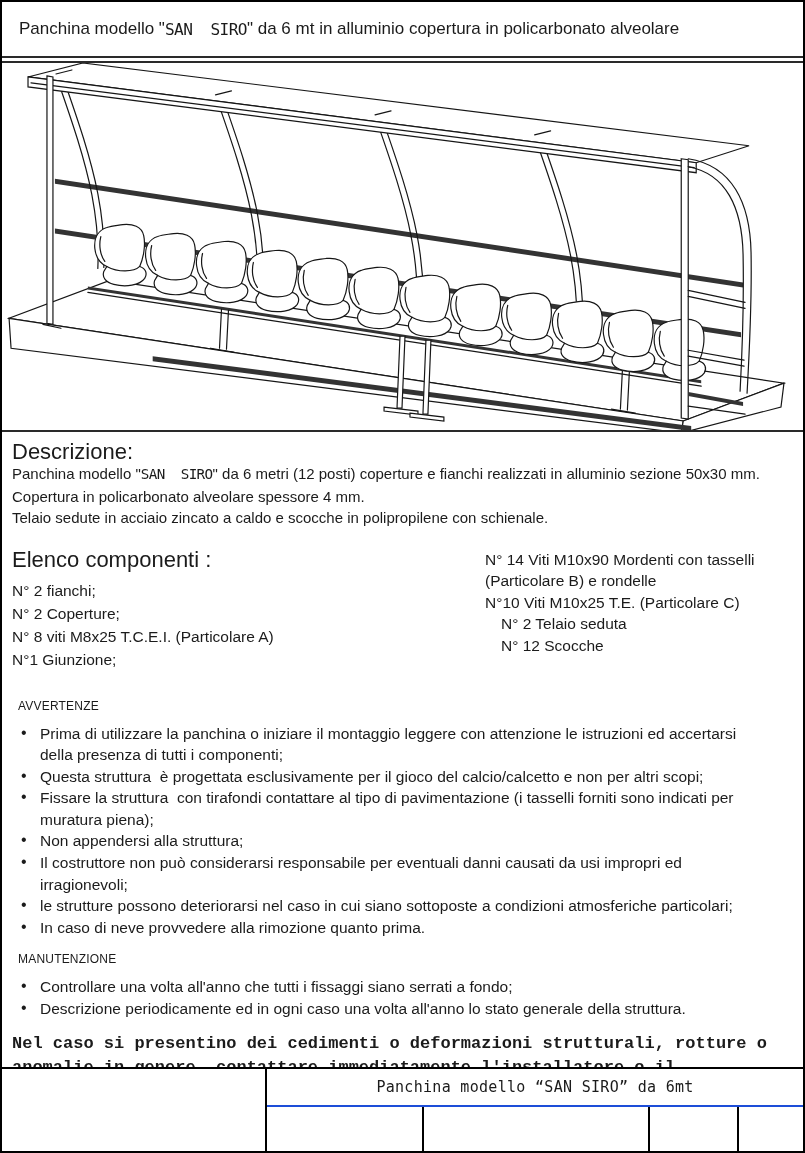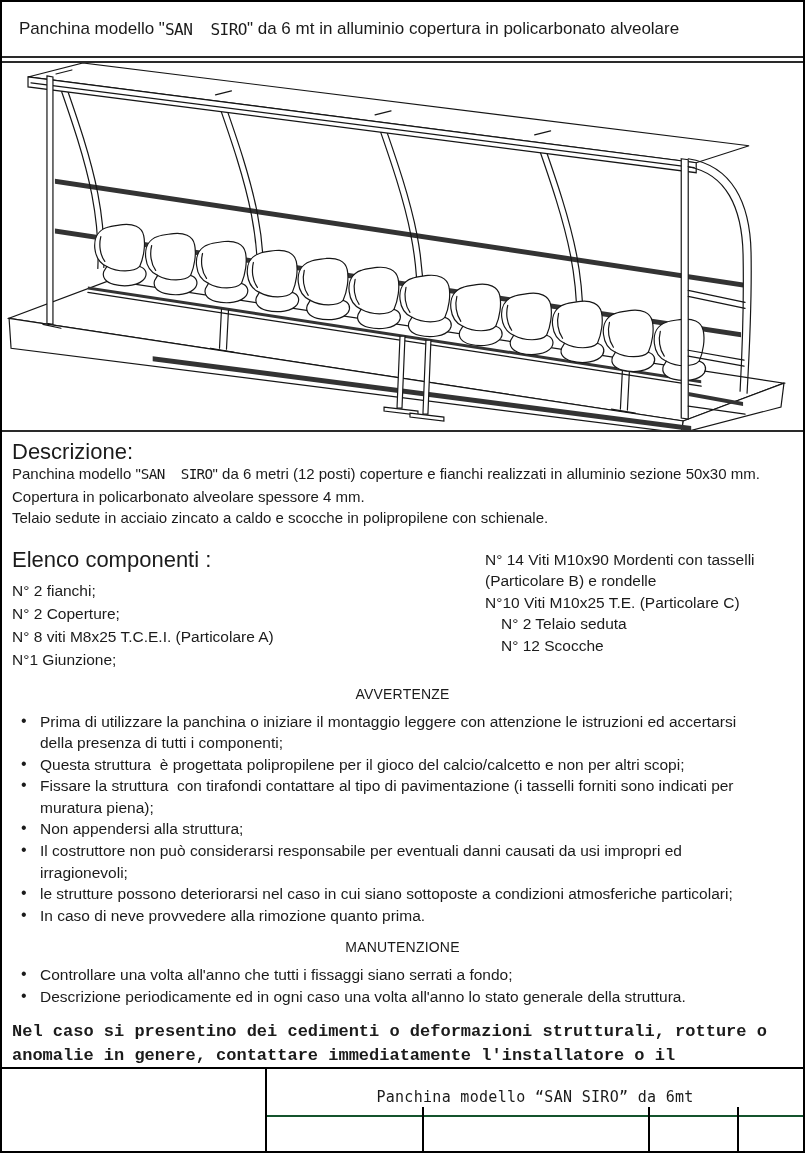--- a/index.html
+++ b/index.html
@@ -31,31 +31,31 @@
   .h{margin:0;font-weight:400;font-size:22px;line-height:22px;}
   .content p{margin:0;line-height:21.5px;white-space:pre-wrap;}
   .desc p{font-size:15px;white-space:pre;}
   .compo{position:relative;margin-top:20px;}
   .plainlist{list-style:none;margin:8px 0 0 0;padding:0;}
   .plainlist li{line-height:23px;white-space:pre;}
   .right-col{position:absolute;left:473px;top:0;width:338px;}
   .right-col li{line-height:21.5px;white-space:pre-wrap;}
   .right-col ul{list-style:none;margin:0;padding:0;}
   .right-col .sub{padding-left:16px;}
-  .sec-h{margin:12px 0 0 6px;font-weight:400;font-size:14px;line-height:22px;letter-spacing:0.2px;text-align:center;}
+  .sec-h{margin:24px 0 0 6px;font-weight:400;font-size:12px;line-height:22px;letter-spacing:0.2px;}
   .bullets{list-style:none;margin:6px 16px 0 0;padding:0;}
   .bullets li{position:relative;padding-left:28px;line-height:21.6px;white-space:pre-wrap;max-width:764px;}
   .bullets li::before{content:"\2022";position:absolute;left:9px;top:-1px;font-size:16px;}
   .manu-h{margin-top:10px;}
   .alert{margin-top:12px !important;font-weight:700;font-size:17px !important;line-height:24px !important;max-width:782px;font-family:Liberation Mono, monospace;}
   
   .title-block{position:absolute;left:0;right:0;top:1065px;bottom:0;border-top:2px solid #000;box-sizing:border-box;}
   .tb-vmain{position:absolute;left:263px;top:0;bottom:0;width:2px;background:#000;}
   .tb-title{
-    position:absolute;left:265px;right:0;top:10px;height:38px;border-bottom:2px solid #14532d;box-sizing:border-box;
+    position:absolute;left:265px;right:0;top:0;height:38px;border-bottom:2px solid #1d4ed8;box-sizing:border-box;
     display:flex;align-items:center;justify-content:center;
     font-family:"DejaVu Sans Mono",monospace;font-size:15px;letter-spacing:0.3px;white-space:pre;
   }
   .tb-v{position:absolute;top:38px;bottom:0;width:2px;background:#000;}
   .tb-c1{left:420px;} .tb-c2{left:646px;} .tb-c3{left:735px;}
   svg .ln{stroke:#161616;fill:none;stroke-width:1.2;stroke-linecap:round;}
   svg .fw{fill:#fff;stroke:#161616;stroke-width:1.2;}
   svg .dk{fill:#333;stroke:none;}
 </style>
 </head>
@@ -179,21 +179,21 @@
           <li class="sub">N° 2 Telaio seduta</li>
           <li class="sub">N° 12 Scocche</li>
         </ul>
       </div>
     </section>
 
     <section>
       <h2 class="h sec-h">AVVERTENZE</h2>
       <ul class="bullets">
         <li>Prima di utilizzare la panchina o iniziare il montaggio leggere con attenzione le istruzioni ed accertarsi della presenza di tutti i componenti;</li>
-        <li>Questa struttura  è progettata polipropilene per il gioco del calcio/calcetto e non per altri scopi;</li>
+        <li>Questa struttura  è progettata esclusivamente per il gioco del calcio/calcetto e non per altri scopi;</li>
         <li>Fissare la struttura  con tirafondi contattare al tipo di pavimentazione (i tasselli forniti sono indicati per muratura piena);</li>
         <li>Non appendersi alla struttura;</li>
         <li>Il costruttore non può considerarsi responsabile per eventuali danni causati da usi impropri ed irragionevoli;</li>
         <li>le strutture possono deteriorarsi nel caso in cui siano sottoposte a condizioni atmosferiche particolari;</li>
         <li>In caso di neve provvedere alla rimozione quanto prima.</li>
       </ul>
     </section>
 
     <section>
       <h2 class="h sec-h manu-h">MANUTENZIONE</h2>

